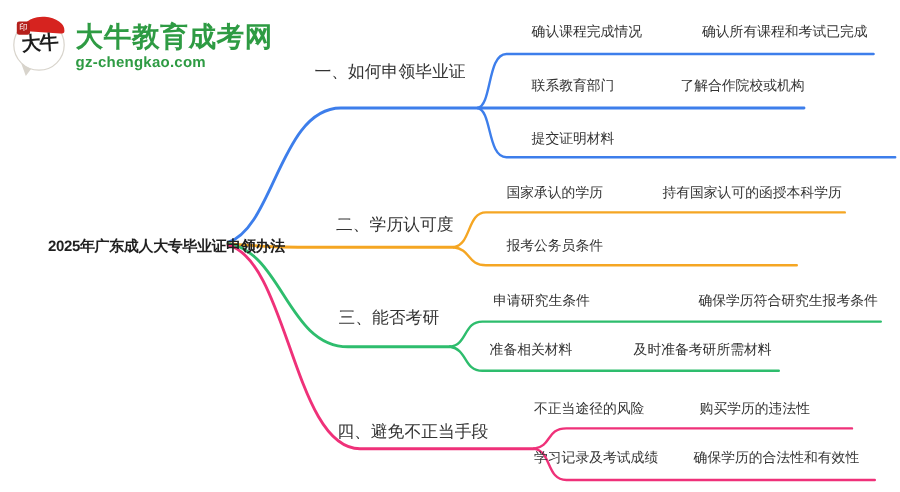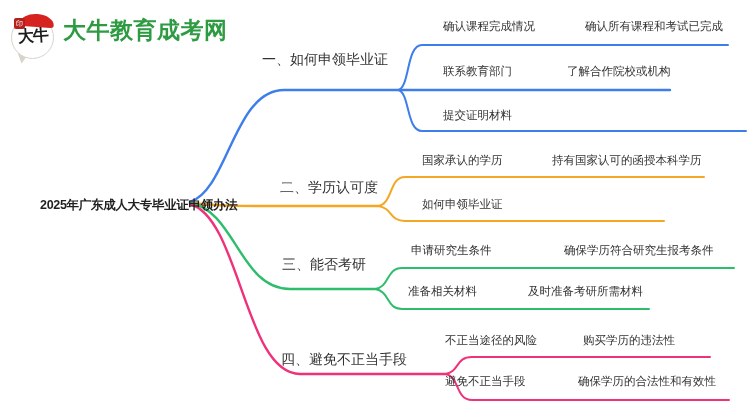--- a/index.html
+++ b/index.html
@@ -77,43 +77,44 @@
   <div class="logo">
     <div class="logo-bubble">
       <div class="logo-tail"></div>
       <div class="logo-circle"></div>
       <div class="logo-cap"></div>
       <div class="logo-seal">印</div>
       <div class="logo-glyph">大牛</div>
     </div>
     <div class="logo-text">
       <div class="site-name">大牛教育成考网</div>
+      <div class="site-url">gz-chengkao.com</div>
     </div>
   </div>
 
   <div class="node root" style="left:8px;top:197px;margin-left:32px;">2025年广东成人大专毕业证申领办法</div>
 
   <div class="node branch" style="left:262px;top:51px;">一、如何申领毕业证</div>
   <div class="node branch" style="left:280px;top:179px;">二、学历认可度</div>
   <div class="node branch" style="left:282px;top:256px;">三、能否考研</div>
   <div class="node branch" style="left:281px;top:351px;">四、避免不正当手段</div>
 
   <div class="node leaf" style="left:443px;top:19px;">确认课程完成情况</div>
   <div class="node leaf" style="left:585px;top:19px;">确认所有课程和考试已完成</div>
   <div class="node leaf" style="left:443px;top:64px;text-align:right;">联系教育部门</div>
   <div class="node leaf" style="left:567px;top:64px;">了解合作院校或机构</div>
   <div class="node leaf" style="left:443px;top:108px;">提交证明材料</div>
 
   <div class="node leaf" style="left:422px;top:153px;">国家承认的学历</div>
   <div class="node leaf" style="left:552px;top:153px;">持有国家认可的函授本科学历</div>
-  <div class="node leaf" style="left:422px;top:197px;">如何申领毕业证</div>
+  <div class="node leaf" style="left:422px;top:197px;">报考公务员条件</div>
 
   <div class="node leaf" style="left:411px;top:243px;">申请研究生条件</div>
-  <div class="node leaf" style="left:564px;top:243px;">确保学历符合研究生报考条件</div>
+  <div class="node leaf" style="left:582px;top:243px;">确保学历符合研究生报考条件</div>
   <div class="node leaf" style="left:408px;top:284px;">准备相关材料</div>
   <div class="node leaf" style="left:528px;top:284px;">及时准备考研所需材料</div>
 
   <div class="node leaf" style="left:445px;top:333px;">不正当途径的风险</div>
   <div class="node leaf" style="left:583px;top:333px;">购买学历的违法性</div>
-  <div class="node leaf" style="left:445px;top:374px;">避免不正当手段</div>
+  <div class="node leaf" style="left:445px;top:374px;">学习记录及考试成绩</div>
   <div class="node leaf" style="left:578px;top:374px;">确保学历的合法性和有效性</div>
 
 </div>
 
 </body></html>

